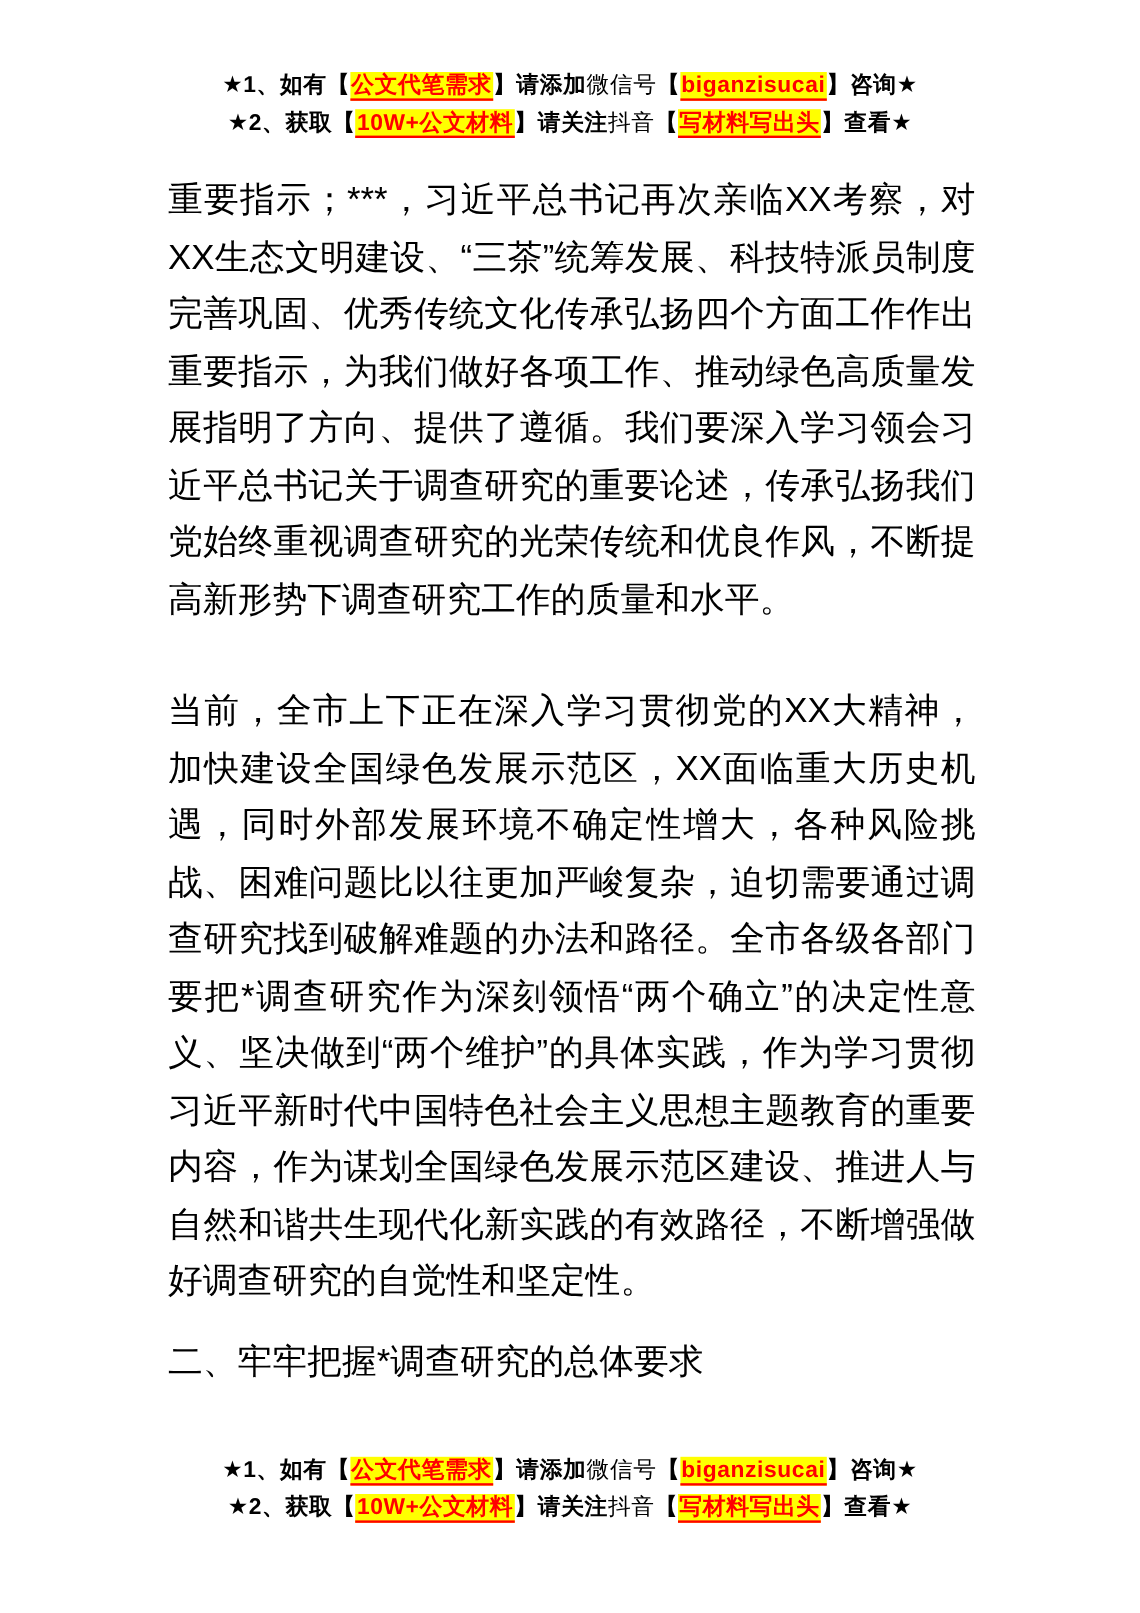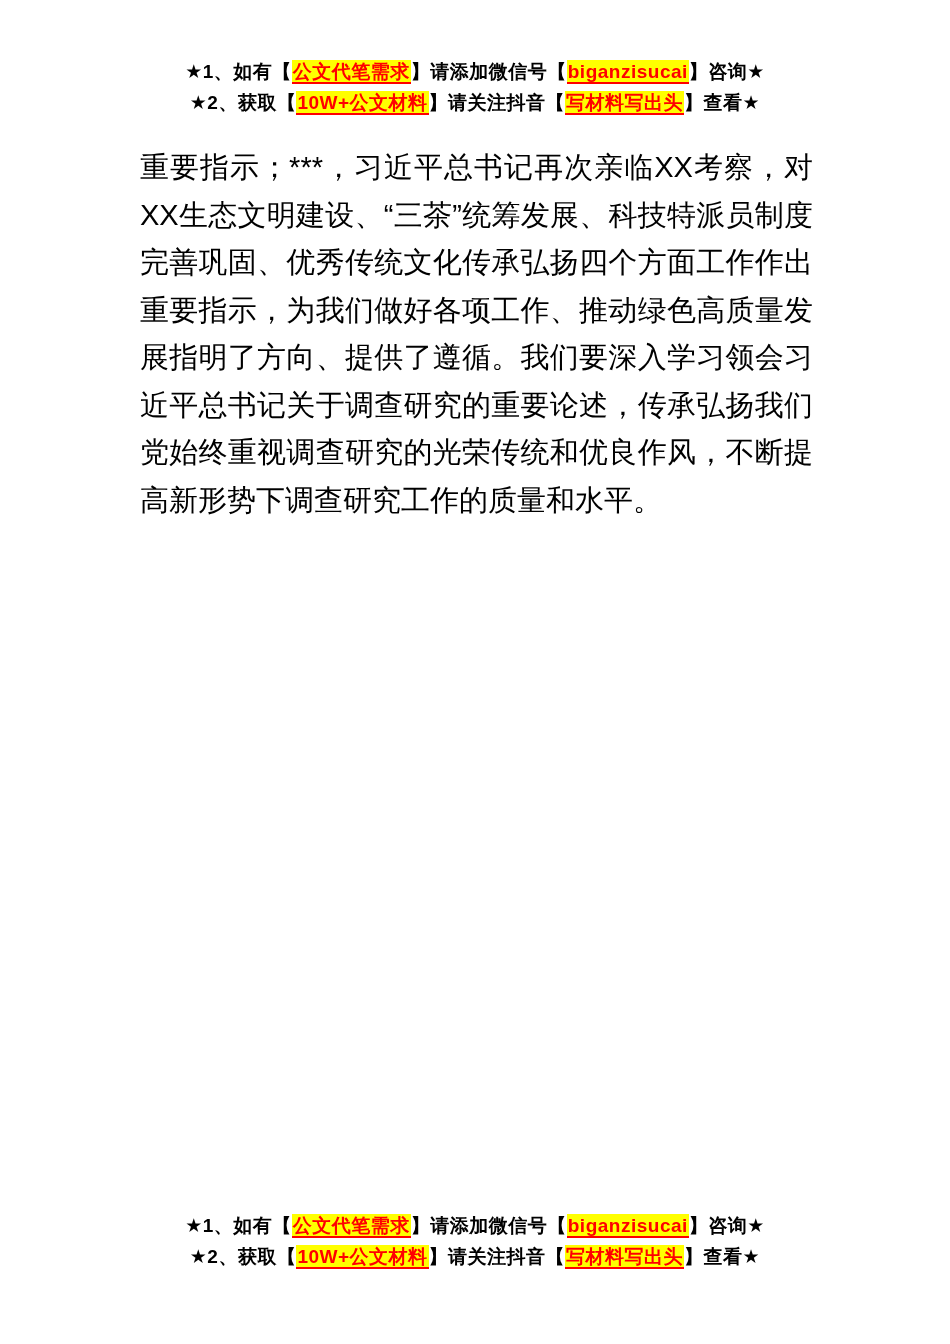--- a/index.html
+++ b/index.html
@@ -40,21 +40,21 @@
     color: var(--hl-red);
     background: var(--hl-bg);
     border-bottom: 2px solid var(--hl-red);
     padding: 1px 1px 0 1px;
     margin-top: 48px;
   }
   .notice .ul {
     text-underline-offset: 3px;
     text-decoration-thickness: 2px;
   }
-  .notice .n { font-weight: bold; }
+  .notice .n { font-weight: normal; }
   
   .para, .heading {
     position: absolute;
     left: 140px;
     width: 673px;
     font-size: 29px;
     line-height: 47.5px;
     color: var(--ink);
     text-align: justify;
     text-justify: inter-ideograph;
@@ -77,21 +77,23 @@
     <div class="notice-line">
       <span>★1、如有【</span><span class="hl">公文代笔需求</span><span>】请</span><span class="ul">添加</span><span class="n">微信号</span><span>【</span><span class="hl">biganzisucai</span><span>】咨询★</span>
     </div>
     <div class="notice-line">
       <span>★2、获取【</span><span class="hl">10W+公文材料</span><span>】请</span><span class="ul">关注</span><span class="n">抖音</span><span>【</span><span class="hl">写材料写出头</span><span>】查看★</span>
     </div>
   </div>
 
   <p class="para para1">重要指示；***，习近平总书记再次亲临XX考察，对XX生态文明建设、“三茶”统筹发展、科技特派员制度完善巩固、优秀传统文化传承弘扬四个方面工作作出重要指示，为我们做好各项工作、推动绿色高质量发展指明了方向、提供了遵循。我们要深入学习领会习近平总书记关于调查研究的重要论述，传承弘扬我们党始终重视调查研究的光荣传统和优良作风，不断提高新形势下调查研究工作的质量和水平。</p>
 
+  <p class="para para2">当前，全市上下正在深入学习贯彻党的XX大精神，加快建设全国绿色发展示范区，XX面临重大历史机遇，同时外部发展环境不确定性增大，各种风险挑战、困难问题比以往更加严峻复杂，迫切需要通过调查研究找到破解难题的办法和路径。全市各级各部门要把*调查研究作为深刻领悟“两个确立”的决定性意义、坚决做到“两个维护”的具体实践，作为学习贯彻习近平新时代中国特色社会主义思想主题教育的重要内容，作为谋划全国绿色发展示范区建设、推进人与自然和谐共生现代化新实践的有效路径，不断增强做好调查研究的自觉性和坚定性。</p>
 
+  <div class="heading">二、牢牢把握*调查研究的总体要求</div>
 
   <div class="notice at-bottom">
     <div class="notice-line">
       <span>★1、如有【</span><span class="hl">公文代笔需求</span><span>】请</span><span class="ul">添加</span><span class="n">微信号</span><span>【</span><span class="hl">biganzisucai</span><span>】咨询★</span>
     </div>
     <div class="notice-line">
       <span>★2、获取【</span><span class="hl">10W+公文材料</span><span>】请</span><span class="ul">关注</span><span class="n">抖音</span><span>【</span><span class="hl">写材料写出头</span><span>】查看★</span>
     </div>
   </div>
 

